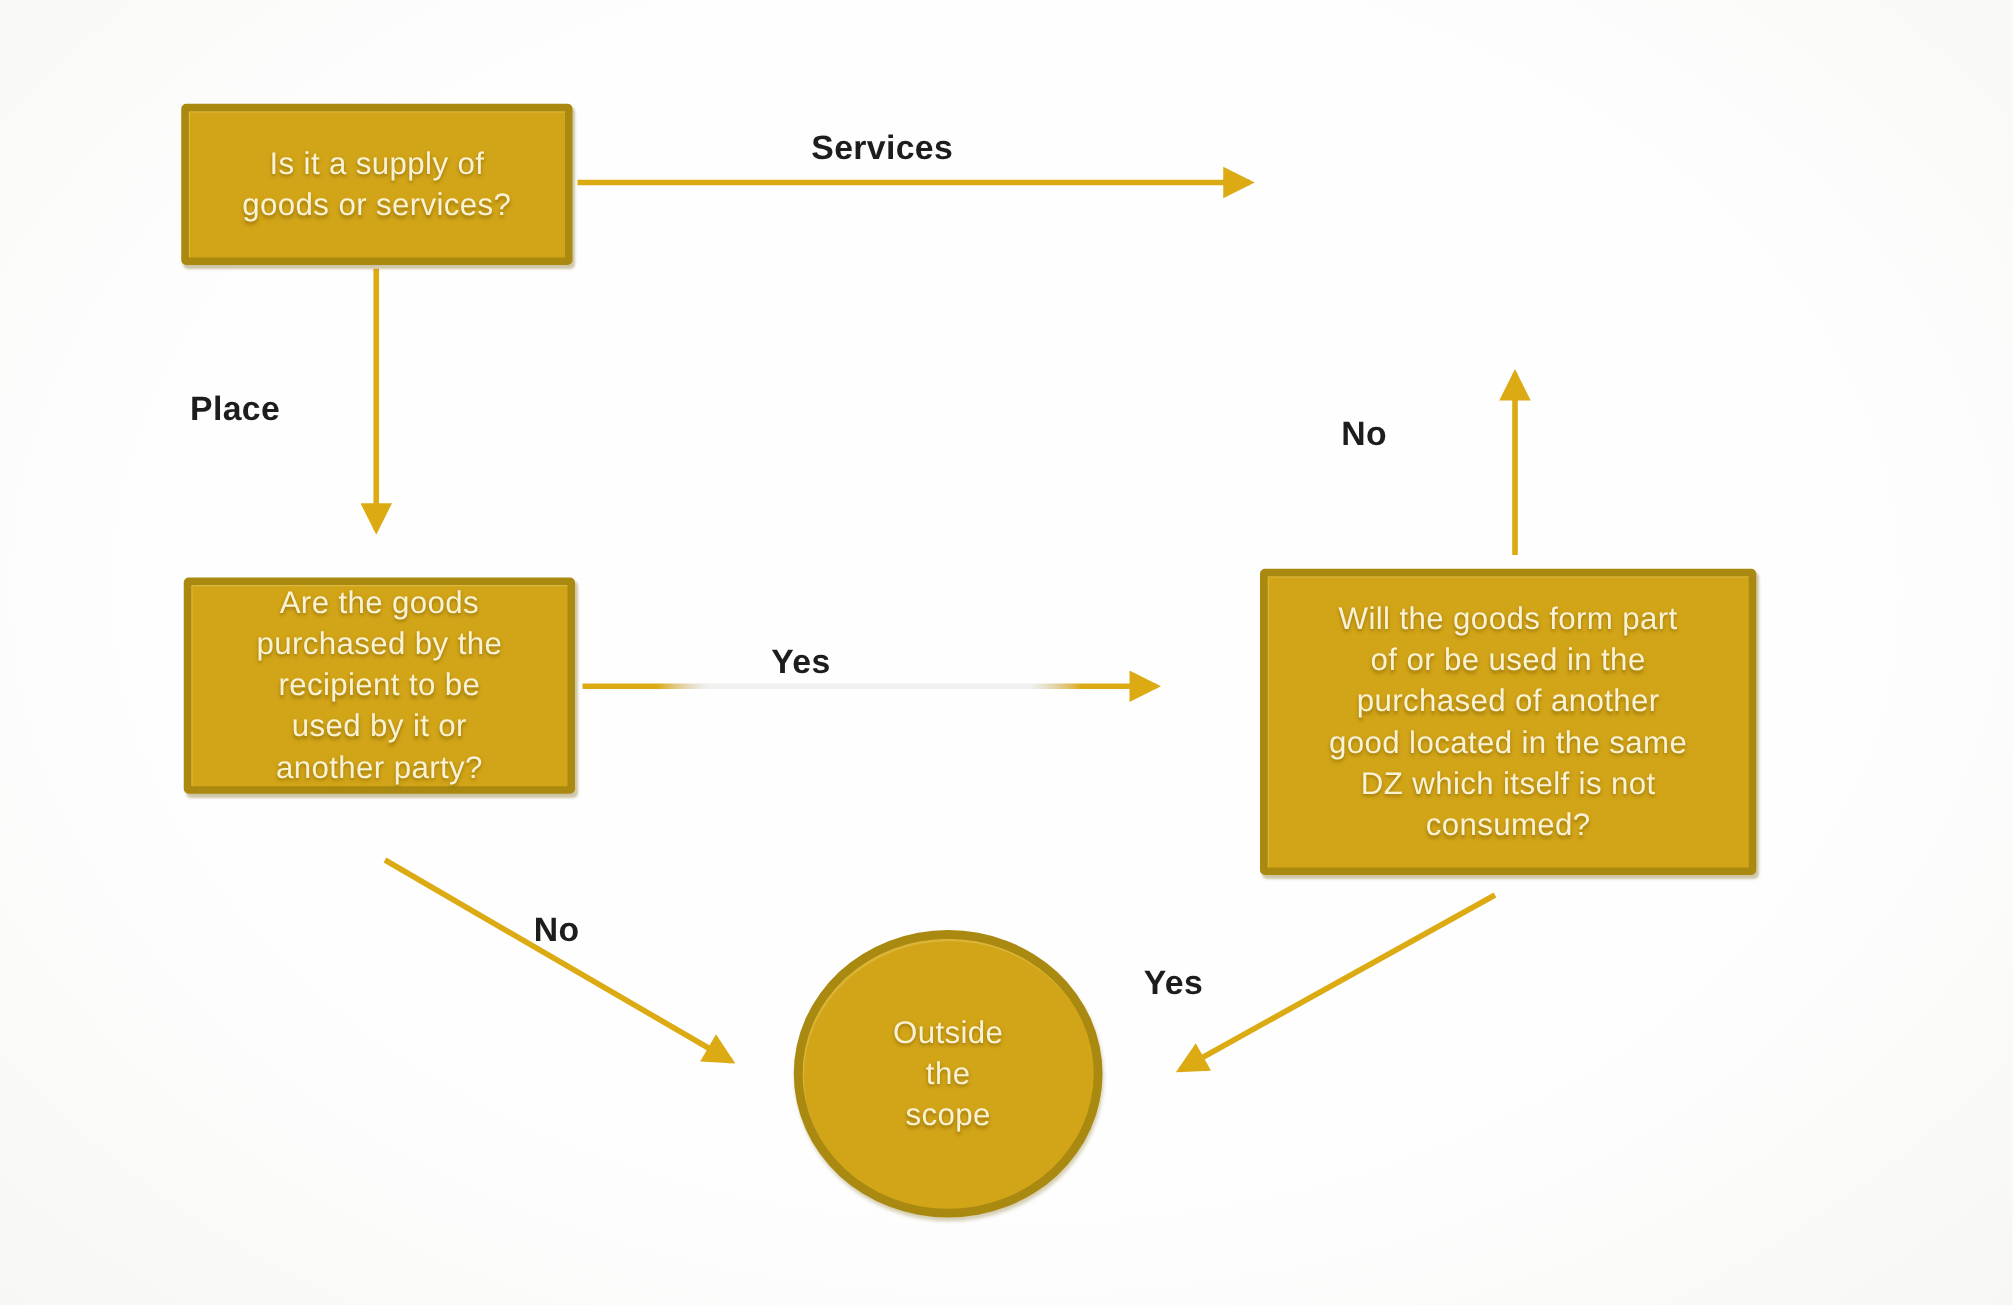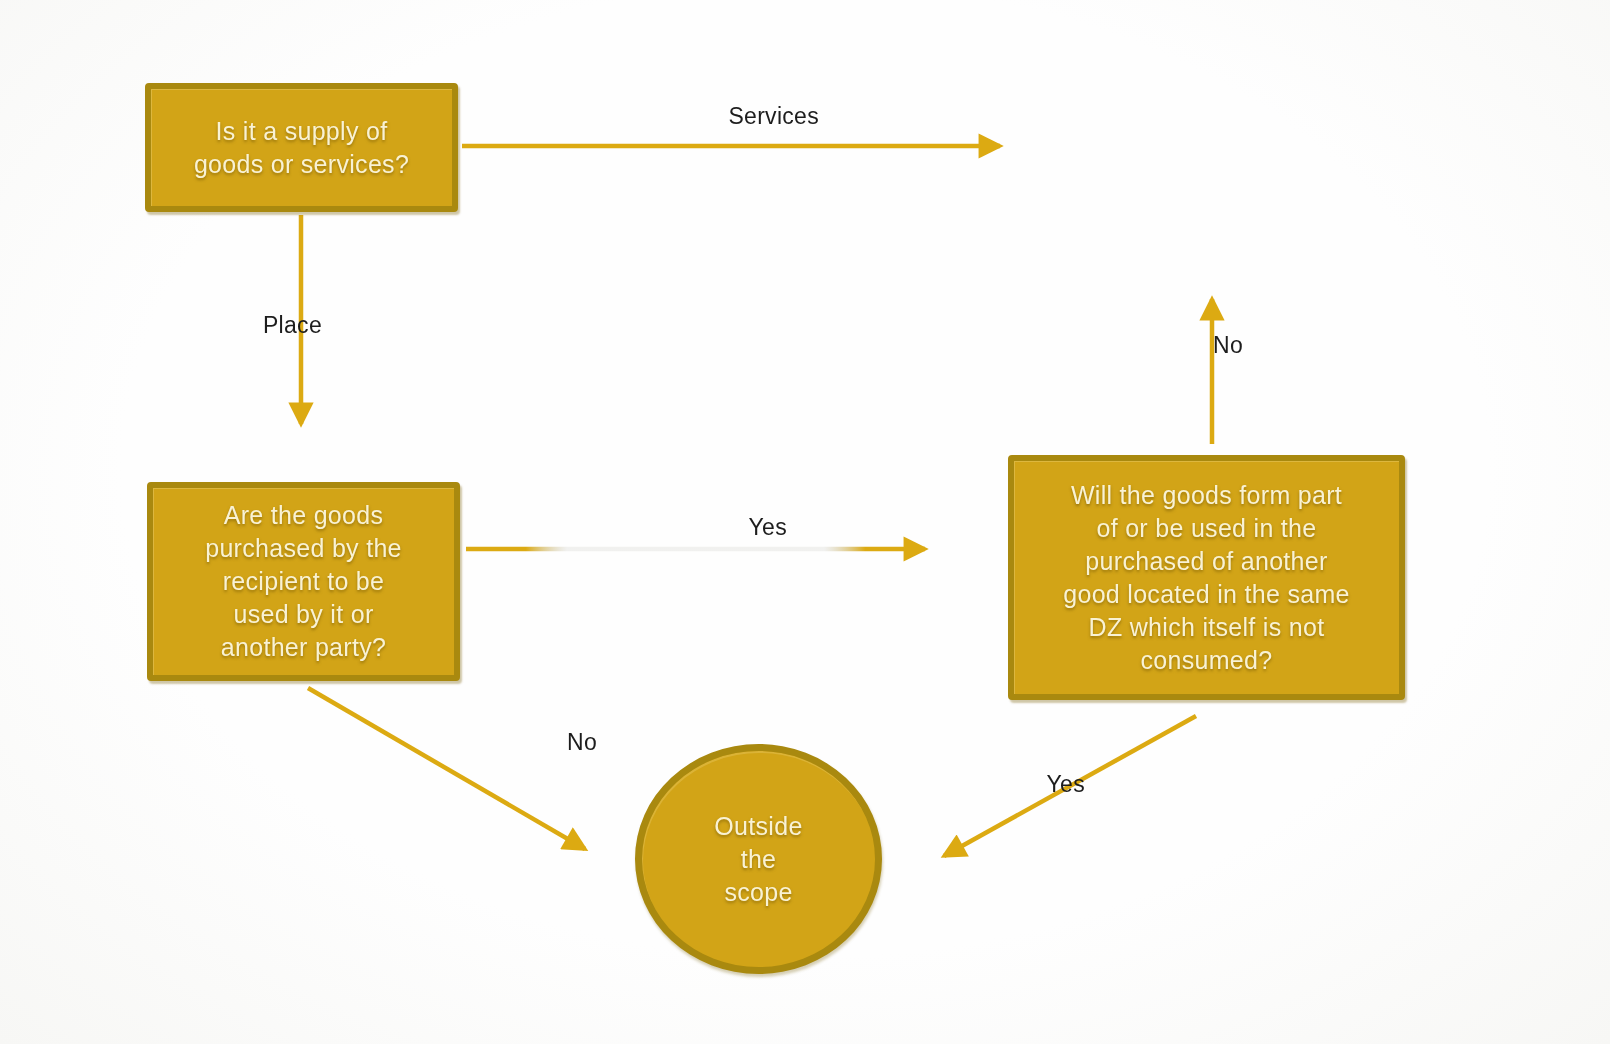--- a/index.html
+++ b/index.html
@@ -45,24 +45,25 @@
   .node.circle {
     background: #d2a417;
     border: 7px solid #a9890f;
     border-radius: 50%;
     box-shadow: 1px 3px 3px rgba(120, 95, 5, 0.3),
                 inset 1px 2px 0 rgba(255, 240, 180, 0.2);
   }
   .edge-label {
     position: absolute;
     width: 170px;
-    text-align: right;
-    font-size: 23px;
+    text-align: left;
+    font-size: 27px;
     color: #1d1d1d;
     letter-spacing: 0.3px;
+    font-weight: bold;
   }
 </style>
 </head>
 <body>
 
 <div class="canvas">
 
   <svg class="edges-svg" viewBox="0 0 1610 1044" xmlns="http://www.w3.org/2000/svg">
     <defs>
       <marker id="arrowhead" viewBox="0 0 10 10" refX="8.5" refY="5" markerWidth="6.5" markerHeight="5.6" orient="auto-start-reverse">
@@ -90,21 +91,21 @@
 
     <line x1="1196" y1="716" x2="944" y2="856" stroke="#dcaa12" stroke-width="4.5" marker-end="url(#arrowhead)"></line>
   </svg>
 
   <div class="node rect" style="left:145px; top:83px; width:313px; height:129px;">
     <span>Is it a supply of
 goods or services?</span>
   </div>
 
 
-  <div class="node rect" style="left:147px; top:462px; width:313px; height:199px;margin-top:20px;">
+  <div class="node rect" style="left:147px; top:462px; width:313px; height:173px;">
     <span>Are the goods
 purchased by the
 recipient to be
 used by it or
 another party?</span>
   </div>
 
   <div class="node rect" style="left:1008px; top:455px; width:397px; height:245px;">
     <span>Will the goods form part
 of or be used in the

